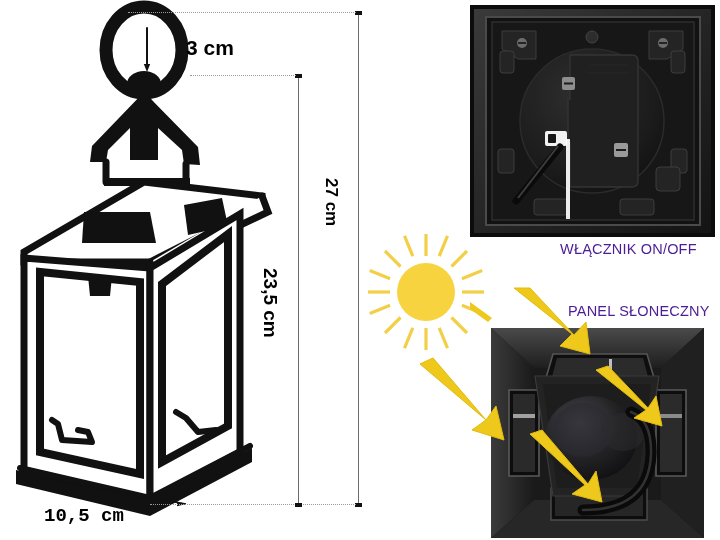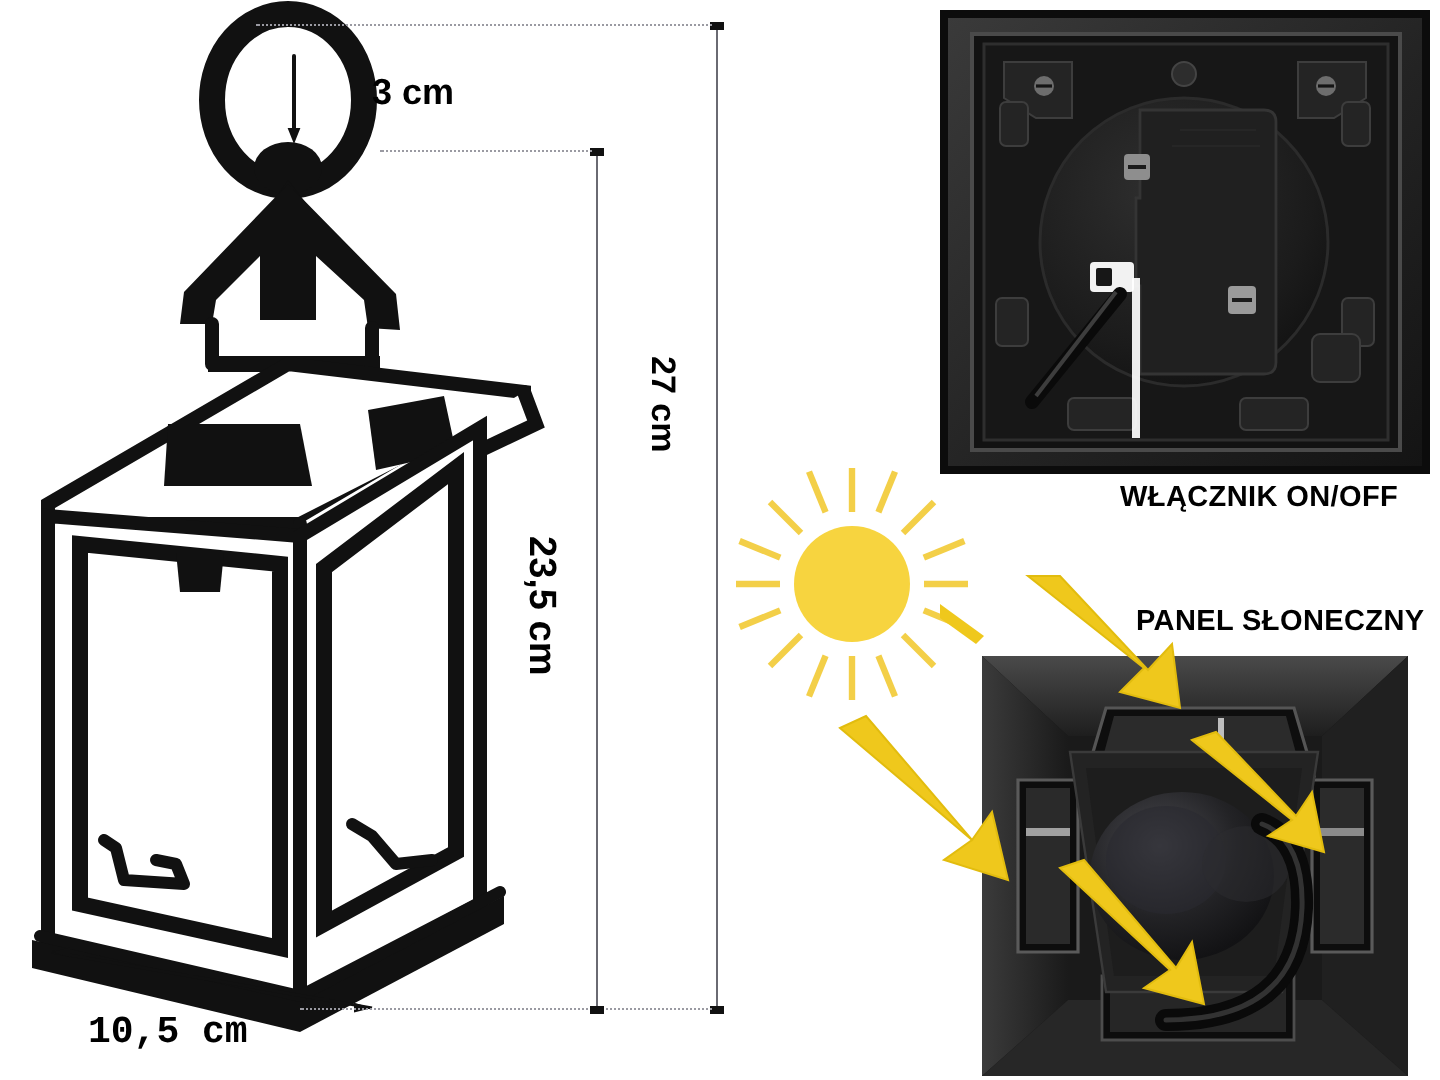--- a/index.html
+++ b/index.html
@@ -1,29 +1,29 @@
 <!DOCTYPE html>
 <html><head>
 <meta charset="utf-8">
 <style>
   html,body{margin:0;padding:0;background:#ffffff;}
   body{width:720px;height:540px;overflow:hidden;font-family:"Liberation Sans",sans-serif;}
   #stage{position:relative;width:720px;height:540px;background:#fff;}
 
   
   .abs{position:absolute;}
-  .lbl{font-weight:bold;color:#000000;letter-spacing:.2px;white-space:nowrap;}
+  .lbl{font-weight:normal;color:#4c1d95;letter-spacing:.2px;white-space:nowrap;}
 
   
   #drawing{position:absolute;left:0;top:0;width:380px;height:540px;}
   #drawing svg{display:block;}
 
   
   .dim{font-weight:bold;color:#000;white-space:nowrap;}
-  .dim-3cm{font-size:18px;left:186px;top:36px;}
+  .dim-3cm{font-size:21px;left:186px;top:36px;}
   .dim-105{font-size:19px;left:44px;top:505px;font-family:Liberation Mono, monospace;}
   .dim-27{font-size:17px;left:341px;top:178px;transform:rotate(90deg);transform-origin:left top;}
   .dim-235{font-size:19px;left:281px;top:268px;transform:rotate(90deg);transform-origin:left top;}
 
   
   .vrule{background:#6a6a72;width:1.4px;}
   .tick{background:#111;width:7px;height:4px;}
 
   
   #sun{left:366px;top:232px;width:120px;height:120px;}

